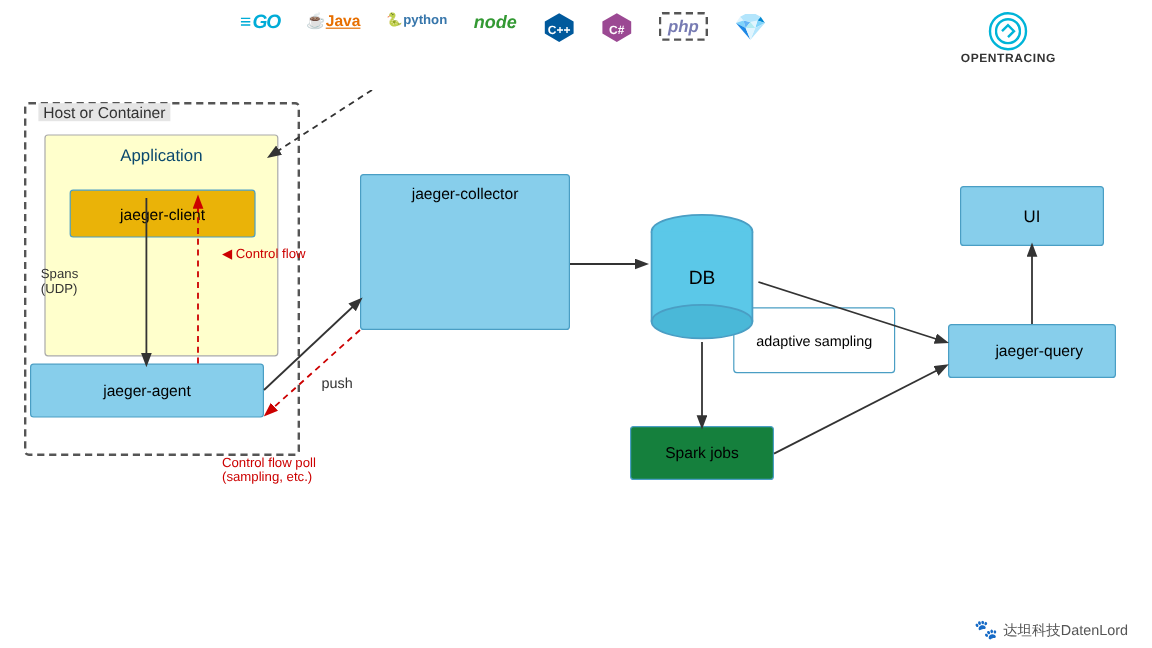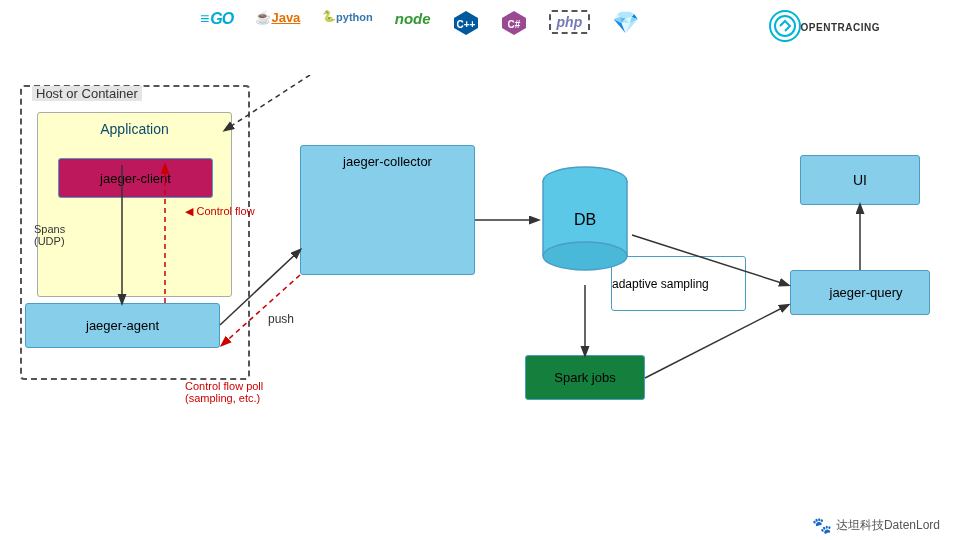--- a/index.html
+++ b/index.html
@@ -81,21 +81,21 @@
       font-size: 14px;
       font-weight: bold;
       font-style: italic;
     }
 
     .logo-opentracing {
       color: #333;
       font-size: 11px;
       font-weight: bold;
       display: flex;
-      flex-direction: row;
+      flex-direction: column;
       align-items: center;
     }
     .logo-opentracing-icon {
       width: 32px;
       height: 32px;
       border: 2.5px solid #00B4D8;
       border-radius: 50%;
       display: flex;
       align-items: center;
       justify-content: center;
@@ -153,21 +153,21 @@
       padding-bottom: 6px;
     }
 
     
     .jaeger-client-box {
       position: absolute;
       left: 20px;
       top: 45px;
       width: 155px;
       height: 40px;
-      background: #be185d;
+      background: #eab308;
       border: 1.5px solid #4a9ec4;
       border-radius: 3px;
       display: flex;
       align-items: center;
       justify-content: center;
       font-size: 13px;
       color: #000;
     }
 
     
@@ -211,31 +211,31 @@
       position: absolute;
       left: 310px;
       top: 110px;
       width: 135px;
       height: 55px;
       background: #fff;
       border: 1.5px solid #4a9ec4;
       border-radius: 3px;
       display: flex;
       align-items: center;
-      justify-content: flex-start;
+      justify-content: center;
       text-align: center;
       font-size: 12px;
       color: #000;
     }
 
     
     .db-cylinder {
       position: absolute;
       left: 530px;
-      top: 88px;
+      top: 100px;
       width: 90px;
       height: 110px;
       text-decoration: underline;
     }
     .db-cylinder svg {
       width: 100%;
       height: 100%;
     }
 
     

